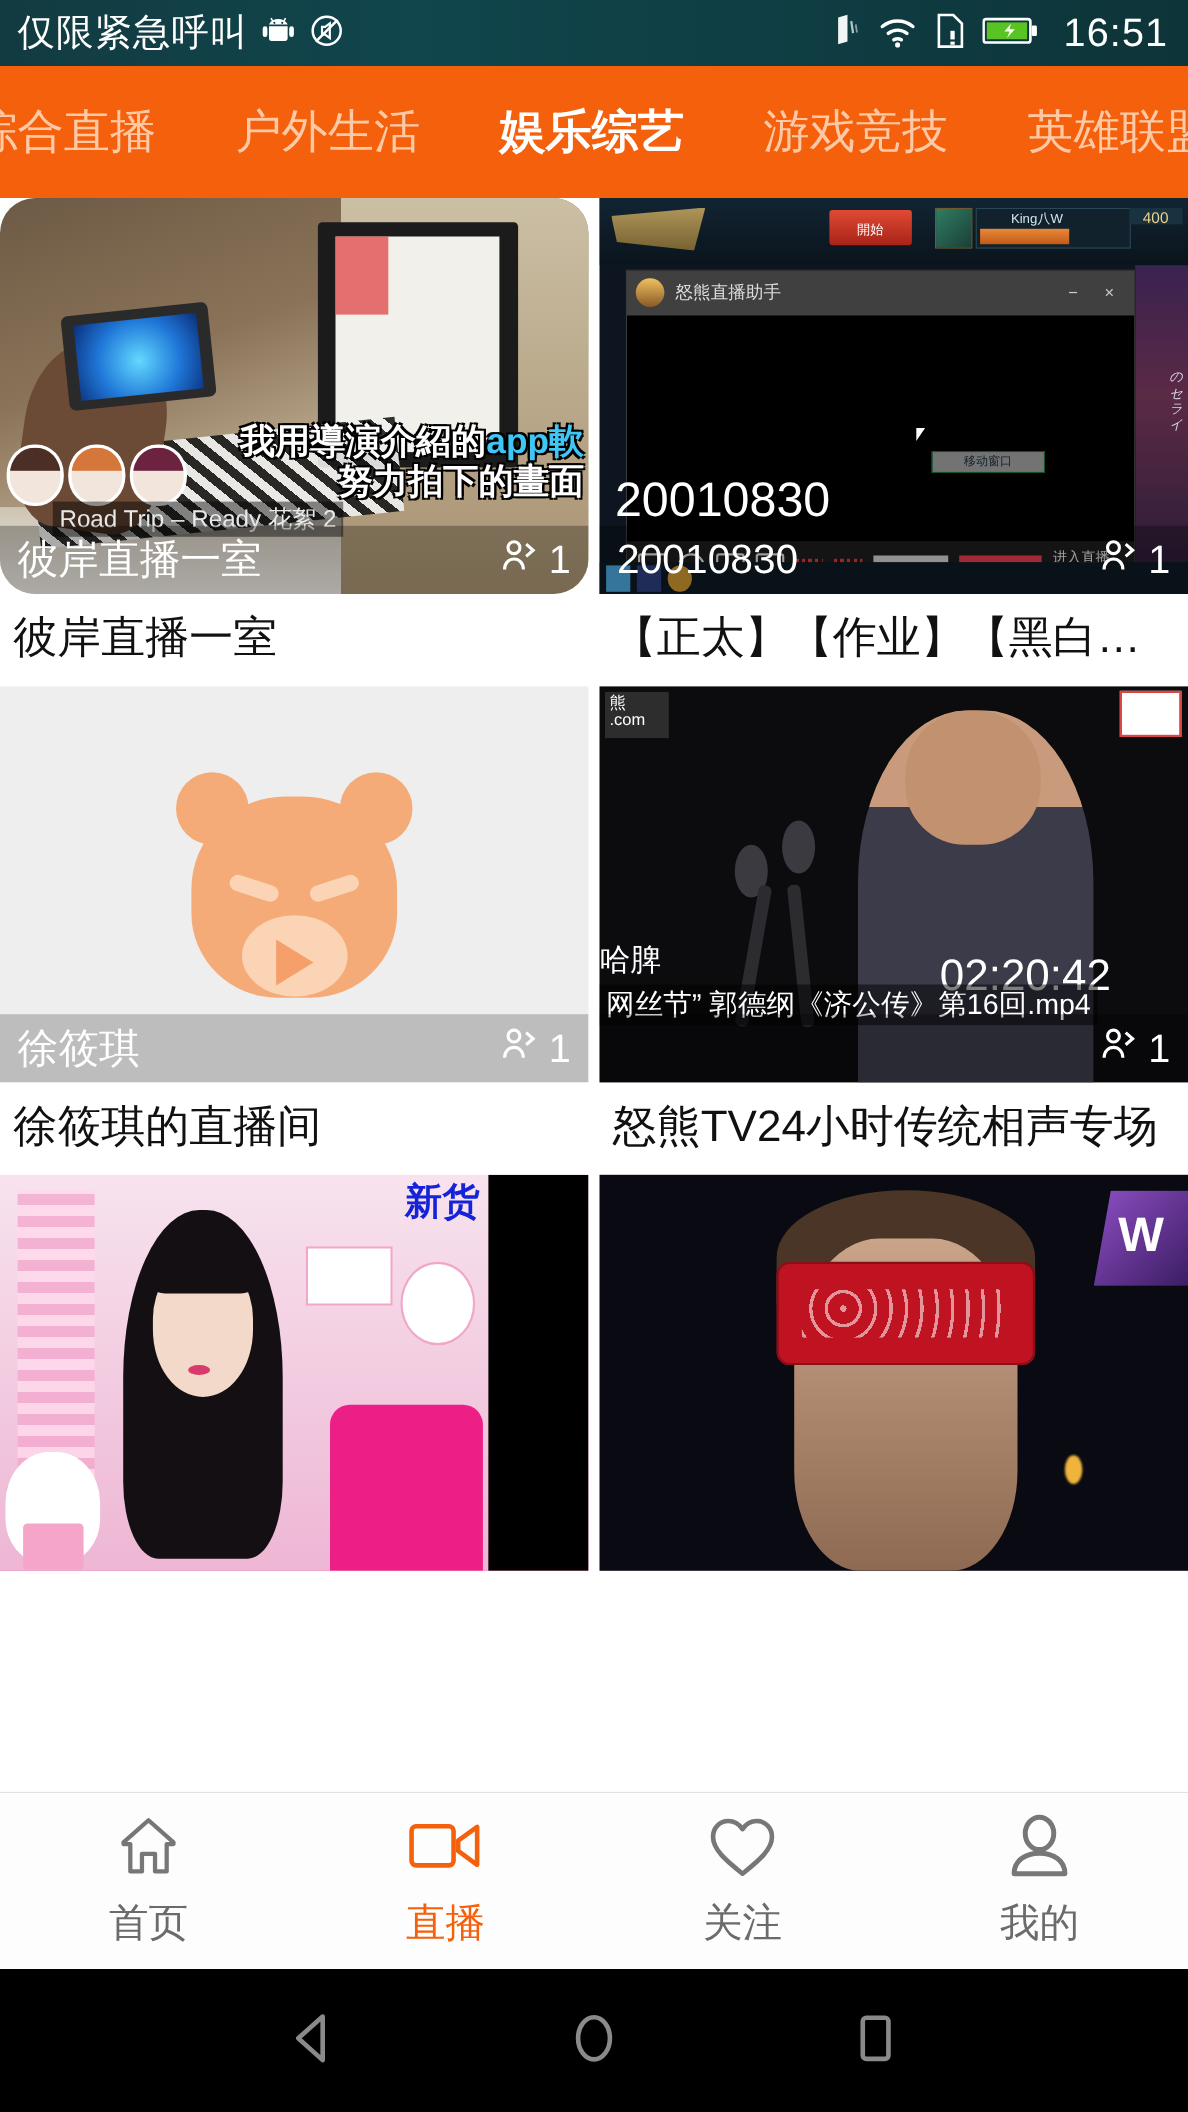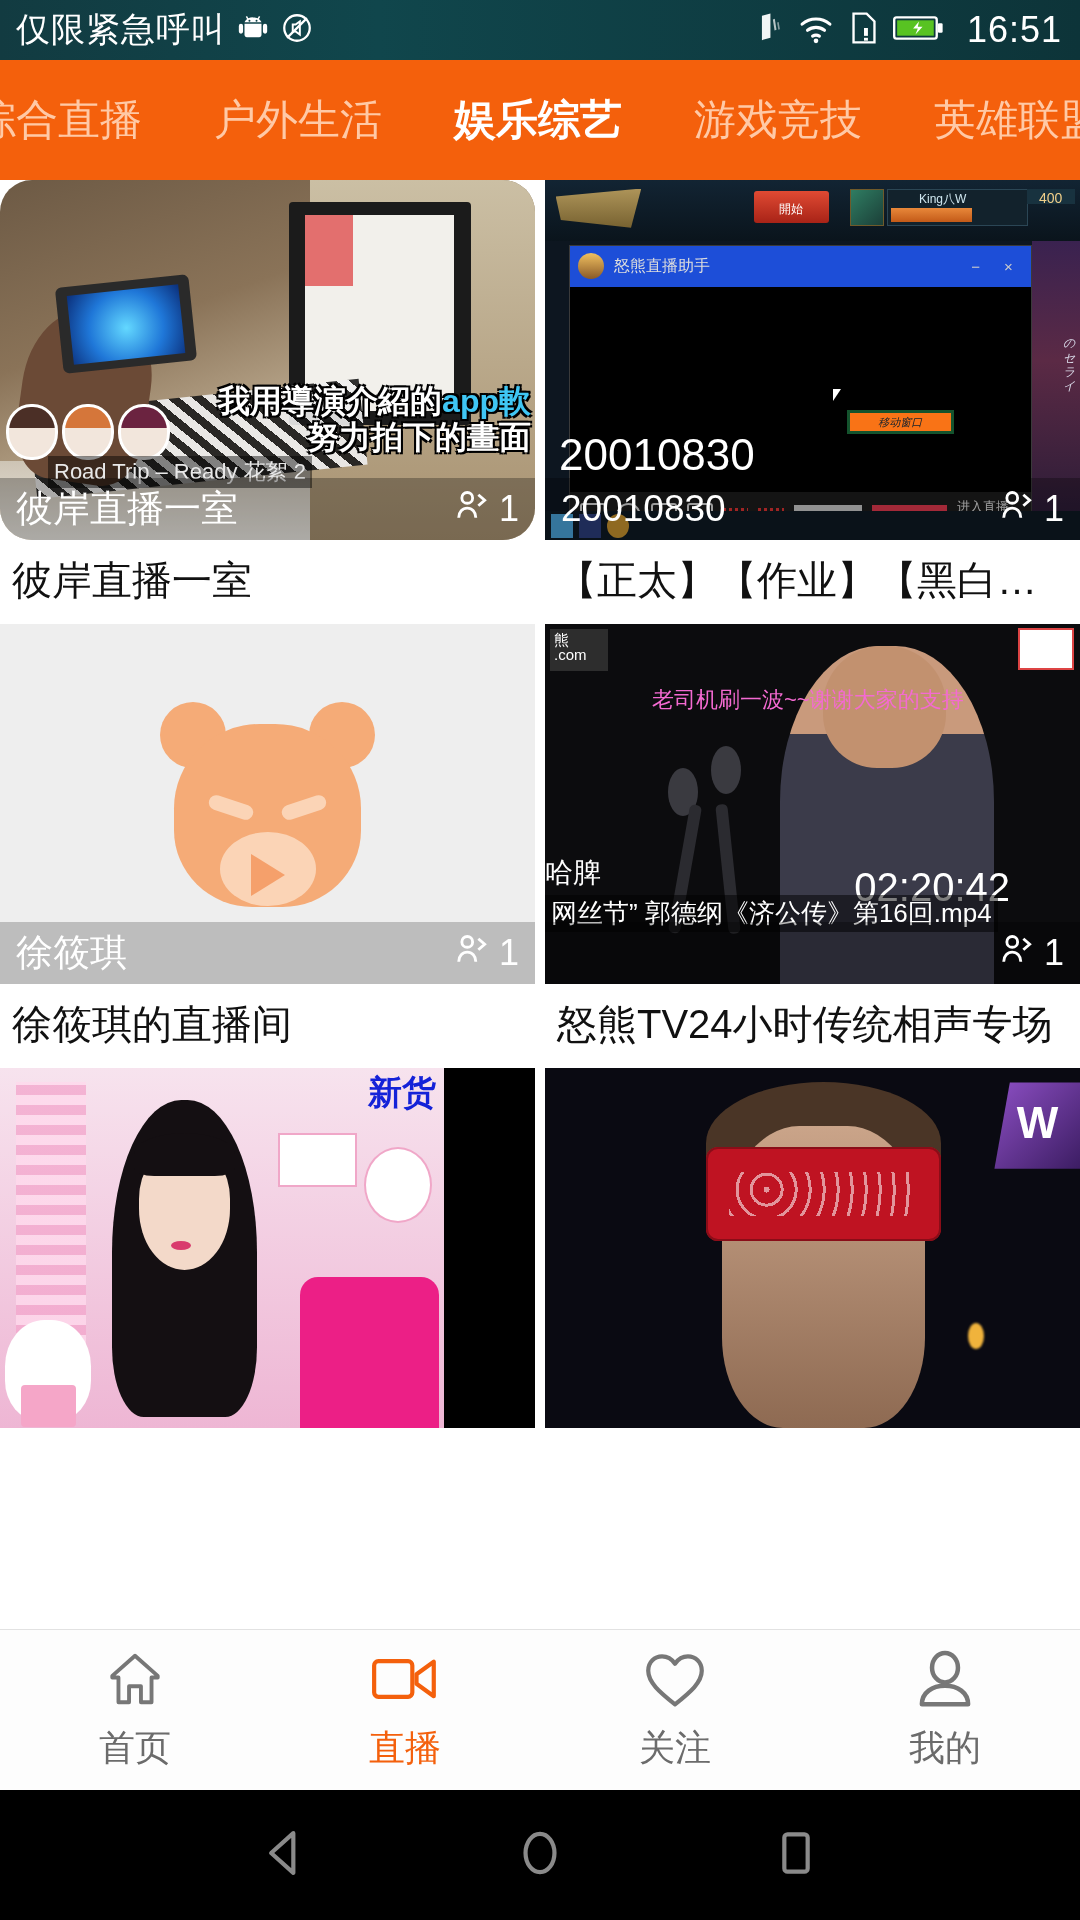--- a/index.html
+++ b/index.html
@@ -128,29 +128,29 @@
     background:linear-gradient(180deg,#e8883a,#c35a18);display:block;}
   .t2 .gold{position:absolute;right:1%;top:14%;width:9%;height:26%;
     background:#18323f;color:#f1d08a;font-size:14px;text-align:center;line-height:18px;}
   .t2 .side{position:absolute;right:0;top:17%;width:9%;height:83%;
     background:linear-gradient(180deg,#3a2250,#5b2a45 40%,#241a35 100%);}
   .t2 .side em{position:absolute;right:6%;top:30%;color:#d7d7e6;font-size:12px;
     writing-mode:vertical-rl;}
   .t2 .win{position:absolute;left:4.5%;top:18%;width:86.5%;height:82%;
     background:#000;border:1px solid #3a3a3a;box-sizing:border-box;}
   .t2 .wintitle{position:absolute;left:0;top:0;width:100%;height:14%;
-    background:#1d4ed8;display:flex;align-items:center;padding:0 8px;box-sizing:border-box;}
+    background:#404040;display:flex;align-items:center;padding:0 8px;box-sizing:border-box;}
   .t2 .wintitle .av{width:26px;height:26px;border-radius:50%;
     background:linear-gradient(180deg,#f0c060,#8a5a28);margin-right:10px;}
   .t2 .wintitle span{color:#ddd;font-size:16px;}
   .t2 .wintitle .wbtn{margin-left:auto;color:#ccc;font-size:15px;letter-spacing:10px;}
   .t2 .winbody{position:absolute;left:0;top:14%;width:100%;height:70%;background:#000;}
   .t2 .tip{position:absolute;left:60%;top:60%;width:22%;height:9%;
-    background:#f97316;border:3px solid #14532d;font-size:11px;color:#12212e;
-    text-align:center;line-height:18px;font-style:italic;}
+    background:#737373;border:1px solid #14532d;font-size:11px;color:#12212e;
+    text-align:center;line-height:18px;}
   .t2 .cursor{position:absolute;left:57%;top:50%;width:0;height:0;
     border-left:8px solid #fff;border-bottom:12px solid transparent;border-top:0;}
   .t2 .wintool{position:absolute;left:0;bottom:0;width:100%;height:16%;
     background:#1d1d1d;display:flex;align-items:center;gap:10px;padding:0 10px;box-sizing:border-box;}
   .t2 .wintool .ti{width:22px;height:22px;border:2px solid #d8d8d8;border-radius:3px;}
   .t2 .wintool .ti.round{border-radius:50%;}
   .t2 .wintool .bars{width:26px;height:16px;
     background:repeating-linear-gradient(90deg,#d33 0 3px,transparent 3px 6px);}
   .t2 .wintool .greybtn{width:70px;height:22px;background:#c9c9c9;margin-left:auto;}
   .t2 .wintool .redbtn{width:76px;height:22px;background:#e23a4e;}
@@ -470,21 +470,20 @@
     <div class="card">
       <div class="thumb t4">
         <div class="man"></div>
         <div class="manhead"></div>
         <div class="mich a"></div>
         <div class="mich b"></div>
         <div class="mic a"></div>
         <div class="mic b"></div>
         <div class="bili">熊 .com</div>
         <div class="tvlogo"></div>
-        <div class="danmu">老司机刷一波~~谢谢大家的支持</div>
         <div class="timer">02:20:42</div>
         <div class="fname2">哈脾</div>
         <div class="fname">网丝节” 郭德纲《济公传》第16回.mp4</div>
         <div class="thumb-overlay">
           <span class="room-name"></span>
           <span class="viewers">
             <span>
               <svg width="38" height="38" viewBox="0 0 24 24">
                   <circle cx="9" cy="7.5" r="3.4" fill="none" stroke="#fff" stroke-width="1.8"></circle>
                   <path d="M3.6 20c0-3.6 2.4-6 5.4-6s5.4 2.4 5.4 6" fill="none" stroke="#fff" stroke-width="1.8"></path>

